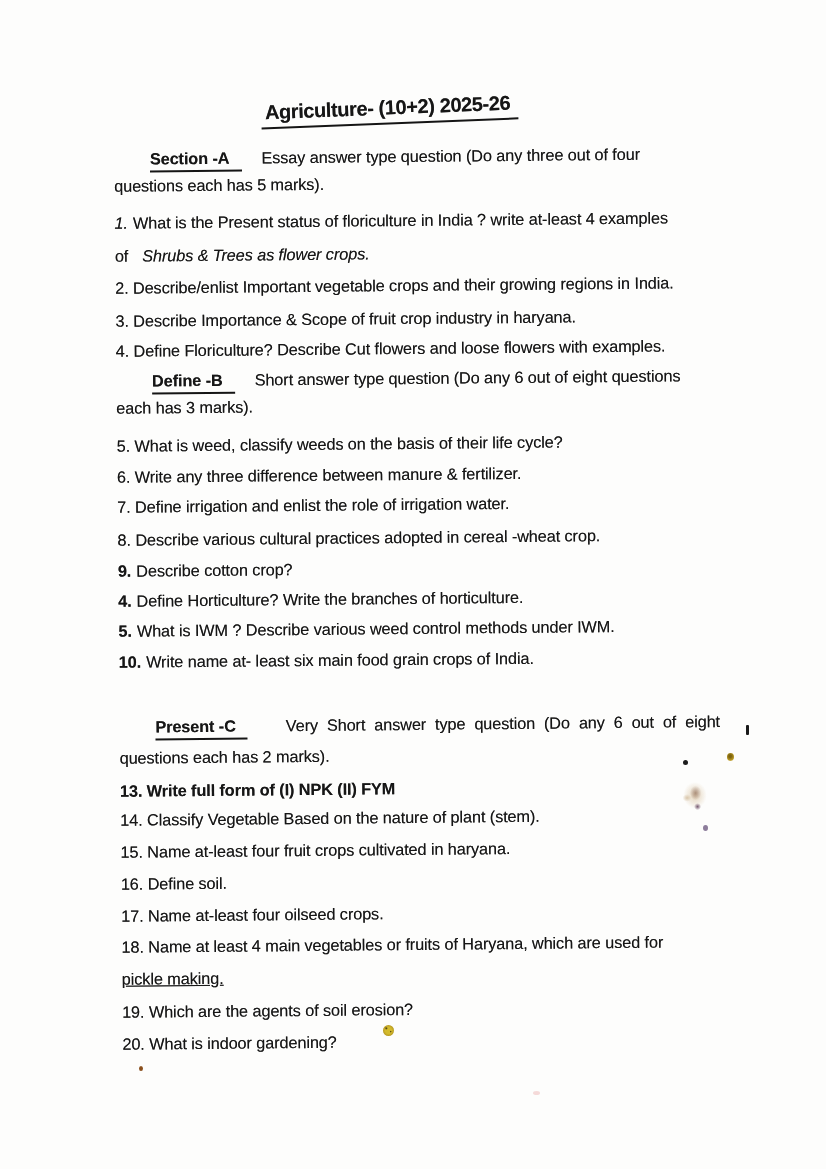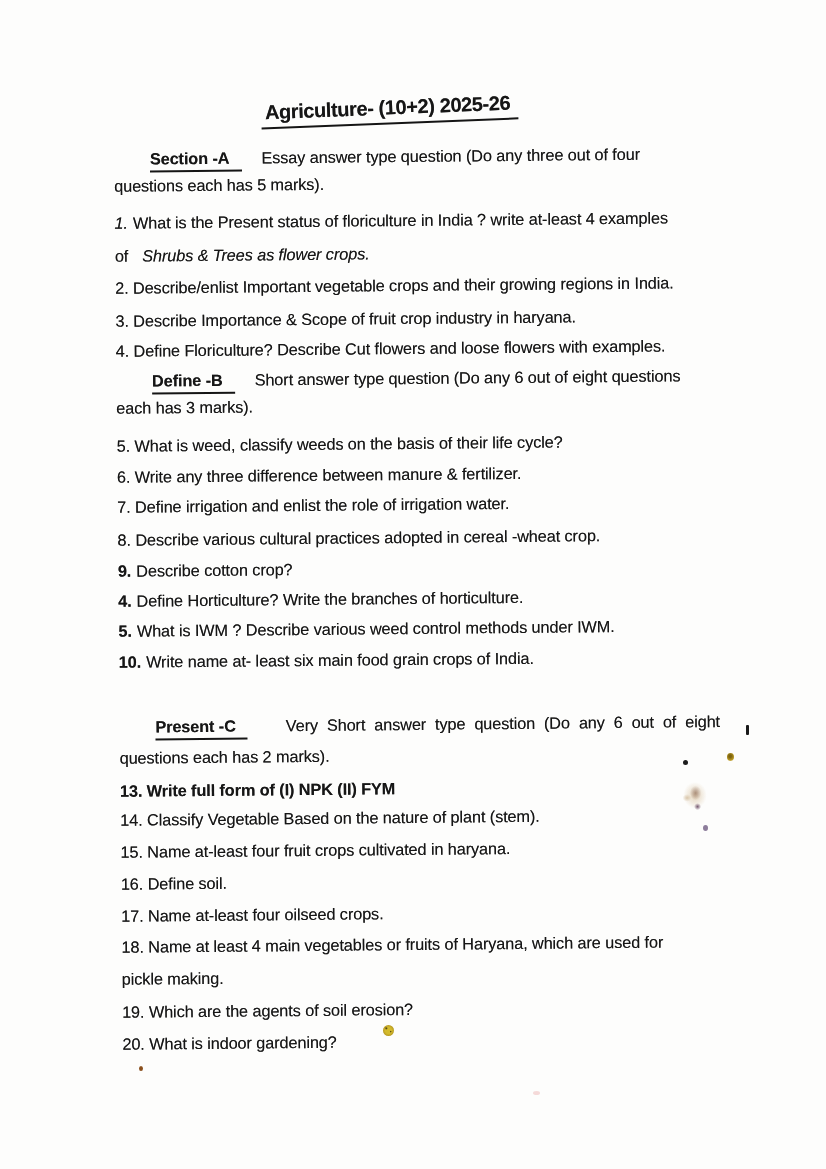--- a/index.html
+++ b/index.html
@@ -120,21 +120,21 @@
       <span class="sec-head">Present -C</span><span class="intro-gap-wide">Very Short answer type question (Do any 6 out of eight</span>
     </div>
     <div class="line" style="top:746px;">questions each has 2 marks).</div>
 
     <div class="line bold-line" style="top:779px;">13. Write full form of (I) NPK  (II) FYM</div>
     <div class="line" style="top:808px;">14. Classify Vegetable Based on the nature of plant (stem).</div>
     <div class="line" style="top:840px;">15. Name at-least four fruit crops cultivated in haryana.</div>
     <div class="line" style="top:872px;">16. Define soil.</div>
     <div class="line" style="top:904px;">17. Name at-least four oilseed crops.</div>
     <div class="line" style="top:935px;">18. Name at least 4 main vegetables or fruits of Haryana, which are used for</div>
-    <div class="line" style="top:967px;">pickle making.</div>
+    <div class="line" style="top:967px;text-decoration:underline;">pickle making.</div>
     <div class="line" style="top:1000px;">19. Which are the agents of soil erosion?</div>
     <div class="line" style="top:1032px;">20.  What is indoor gardening?</div>
   </div>
 
   <div class="stain stain-black-dot"></div>
   <div class="stain stain-yellow-dot-1"></div>
   <div class="stain stain-smudge"></div>
   <div class="stain stain-purple-dot"></div>
   <div class="stain stain-yellow-dot-2"></div>
   <div class="stain stain-brown-dot"></div>

